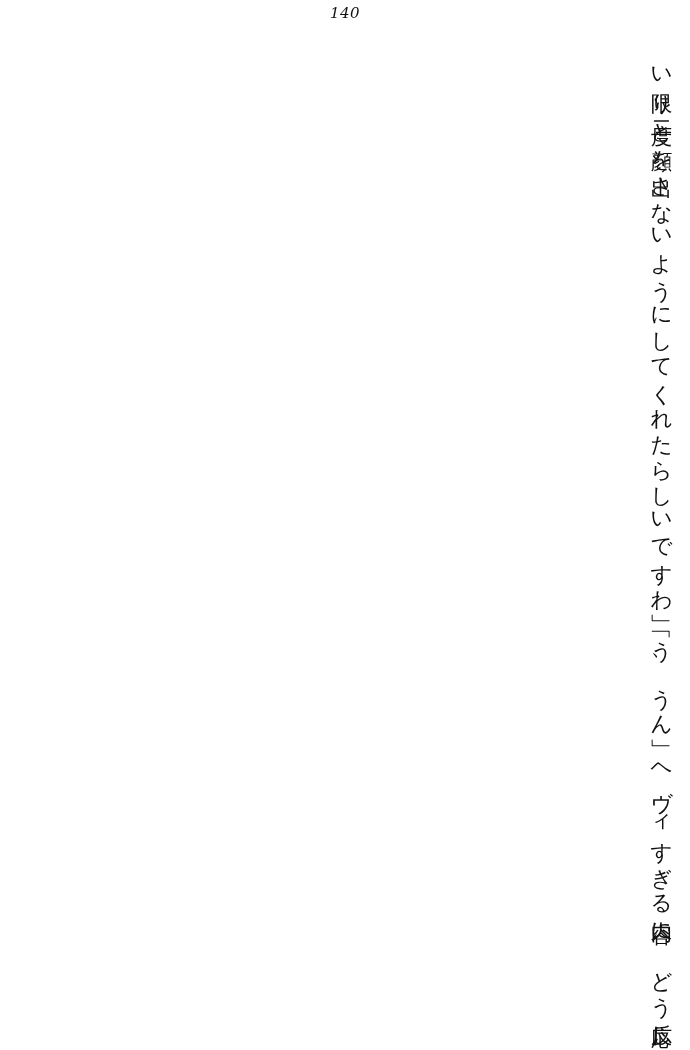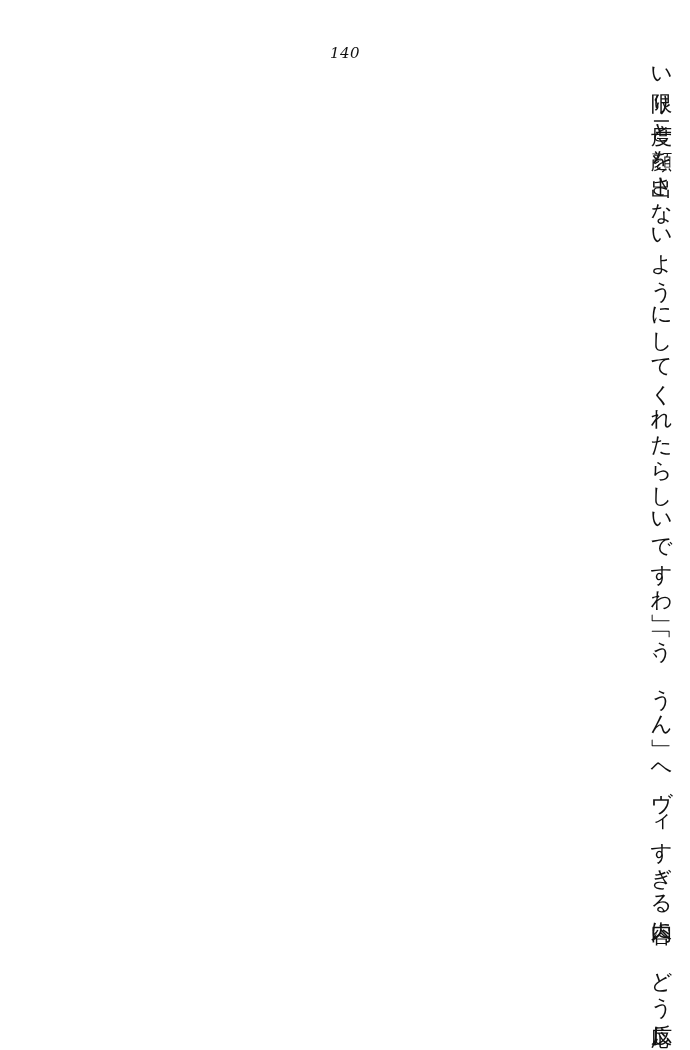--- a/index.html
+++ b/index.html
@@ -23,21 +23,20 @@
   .page-number {
     position: absolute;
     top: 4px;
     left: 0;
     width: 690px;
     text-align: center;
     font-style: italic;
     font-size: 15px;
     letter-spacing: 0.5px;
     color: #111111;
-    margin-top: 40px;
   }
   .text-body {
     position: absolute;
     top: 52px;
     left: 18px;
     width: 654px;
     height: 965px;
     box-sizing: border-box;
     writing-mode: vertical-rl;
     text-orientation: upright;

